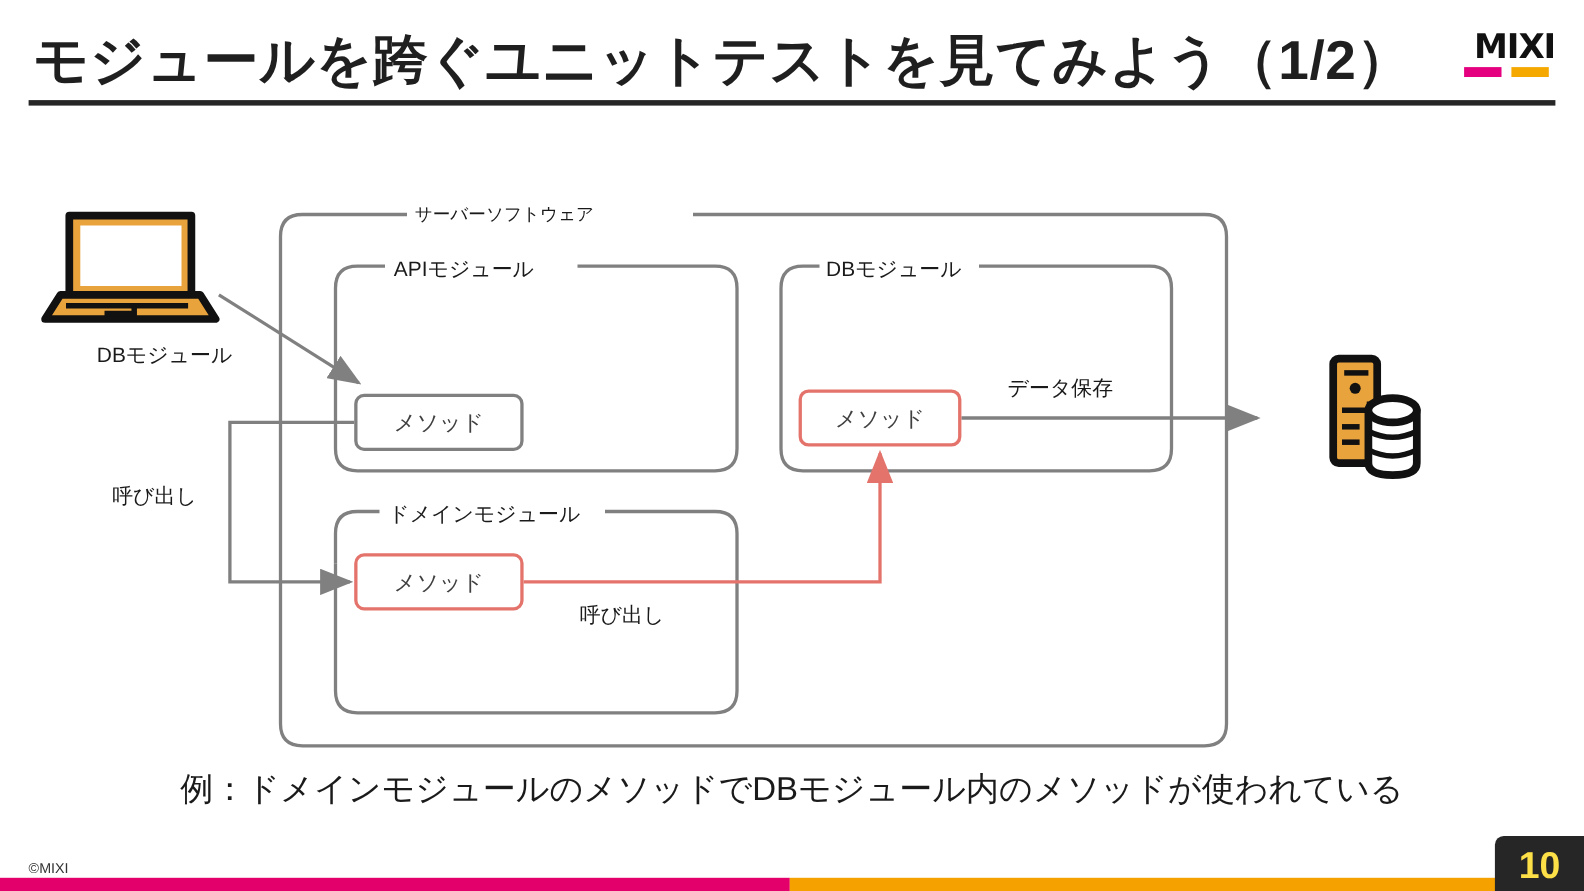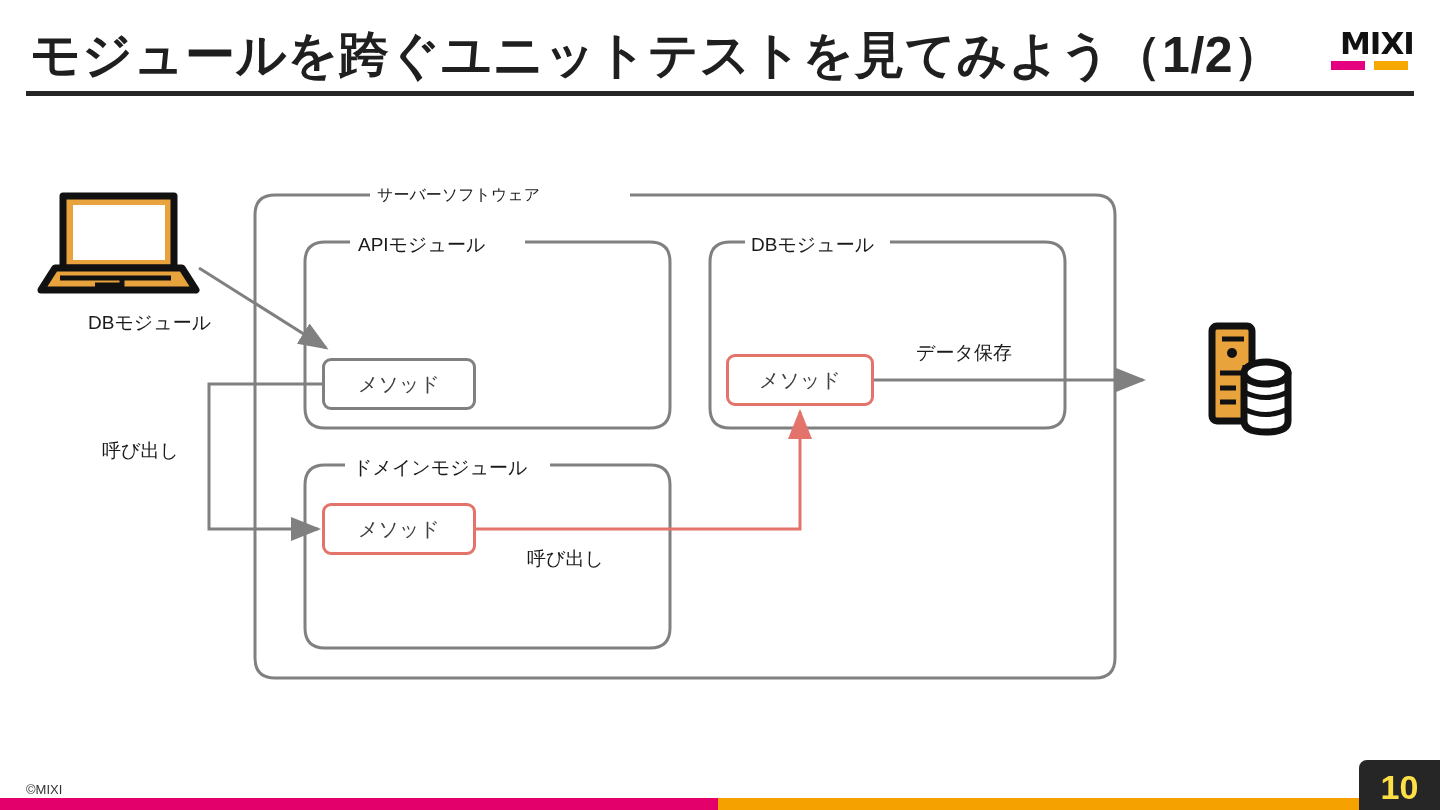--- a/index.html
+++ b/index.html
@@ -256,19 +256,20 @@
 
   <div class="label" style="left:88px; top:310px;">DBモジュール</div>
   <div class="label" style="left:102px; top:438px;">呼び出し</div>
   <div class="label" style="left:527px; top:546px;">呼び出し</div>
   <div class="label" style="left:916px; top:340px;">データ保存</div>
 
   <div class="box-method box-gray" style="left:322px; top:358px; width:154px; height:52px;">メソッド</div>
   <div class="box-method box-red" style="left:322px; top:503px; width:154px; height:52px;">メソッド</div>
   <div class="box-method box-red" style="left:726px; top:354px; width:148px; height:52px;">メソッド</div>
 
+  <div class="caption">例：ドメインモジュールのメソッドでDBモジュール内のメソッドが使われている</div>
 
   <div class="copyright">©MIXI</div>
   <div class="footer-bar-pink"></div>
   <div class="footer-bar-orange"></div>
   <div class="page-number">10</div>
 
 </div>
 
 </body></html>

